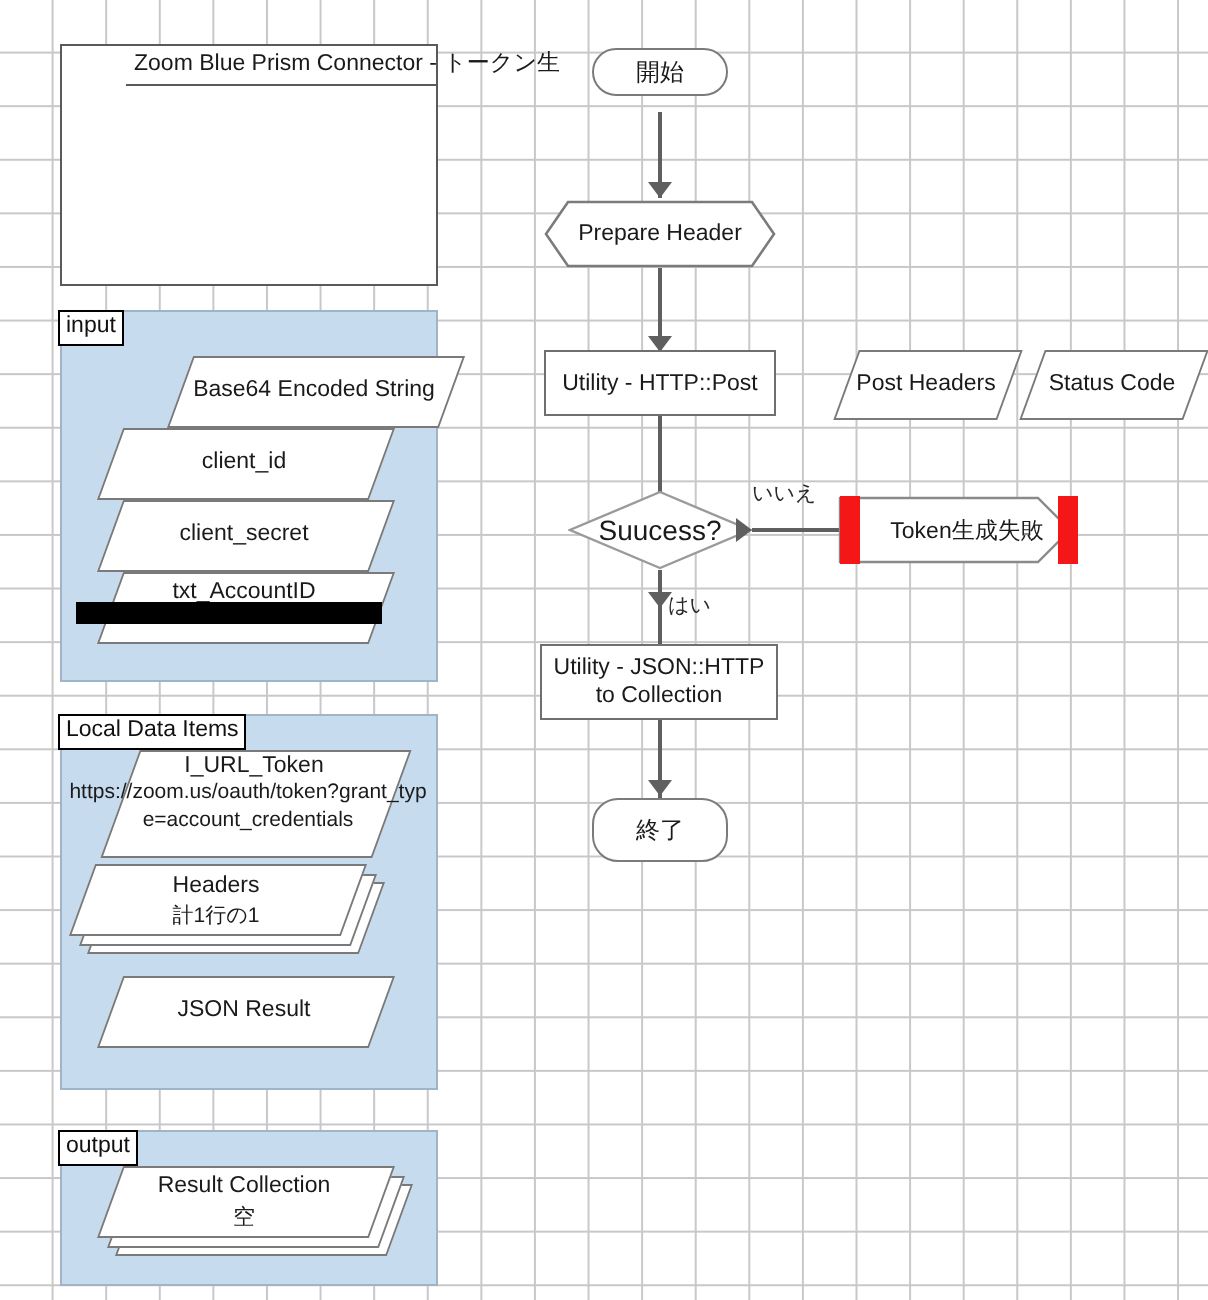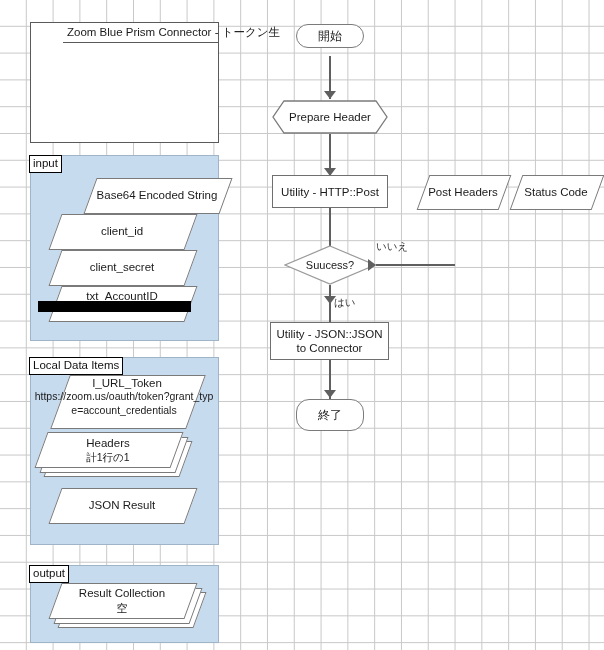--- a/index.html
+++ b/index.html
@@ -88,21 +88,21 @@
   .hexlabel{
     position:absolute;left:0;top:0;width:100%;height:100%;
     display:flex;align-items:center;justify-content:center;
     font-size:11.5px;color:#1a1a1a;text-align:center;white-space:nowrap;
   }
   .diamondwrap{position:absolute;}
   .diamondwrap svg{position:absolute;left:0;top:0;}
   .diamondlabel{
     position:absolute;left:0;top:0;width:100%;height:100%;
     display:flex;align-items:center;justify-content:center;
-    font-size:11px;color:#1a1a1a;
+    font-size:14px;color:#1a1a1a;
   }
   .redbar{position:absolute;background:#f51717;}
 
   
   .vline{position:absolute;width:1.6px;background:#5f5f5f;}
   .hline{position:absolute;height:1.6px;background:#5f5f5f;}
   .arrow-down{
     position:absolute;width:0;height:0;
     border-left:6px solid transparent;border-right:6px solid transparent;
     border-top:8px solid #5f5f5f;
@@ -220,27 +220,35 @@
     <svg width="92" height="40" viewBox="0 0 92 40">
       <polygon points="46,1 91,20 46,39 1,20" fill="#ffffff" stroke="#9a9a9a" stroke-width="1.2"></polygon>
     </svg>
     <div class="diamondlabel">Suucess?</div>
   </div>
 
   <div class="hline" style="left:376px;top:264px;width:79px;"></div>
   <div class="arrow-right" style="left:368px;top:259px;"></div>
   <div class="edge-label" style="left:376px;top:240px;">いいえ</div>
 
+  <div class="hexwrap" style="left:419px;top:248px;width:117px;height:34px;">
+    <svg width="117" height="34" viewBox="0 0 117 34">
+      <polygon points="1,1 100,1 116,17 100,33 1,33" fill="#ffffff" stroke="#8a8a8a" stroke-width="1.2"></polygon>
+    </svg>
+    <div class="redbar" style="left:1px;top:0px;width:10px;height:34px;"></div>
+    <div class="redbar" style="left:110px;top:0px;width:10px;height:34px;"></div>
+    <div class="hexlabel" style="padding-left:6px;">Token生成失敗</div>
+  </div>
 
   <div class="vline" style="left:329px;top:285px;height:37px;"></div>
   <div class="arrow-down" style="left:324px;top:296px;"></div>
   <div class="edge-label" style="left:334px;top:296px;">はい</div>
 
   <div class="abs node-rect" style="left:270px;top:322px;width:119px;height:38px;padding:0 4px;">
-    <span>Utility - JSON::JSON to Connector</span>
+    <span>Utility - JSON::HTTP to Collection</span>
   </div>
 
   <div class="vline" style="left:329px;top:360px;height:39px;"></div>
   <div class="arrow-down" style="left:324px;top:390px;"></div>
 
   <div class="abs node-rounded" style="left:296px;top:399px;width:68px;height:32px;">
     <span>終了</span>
   </div>
 
 </div>

